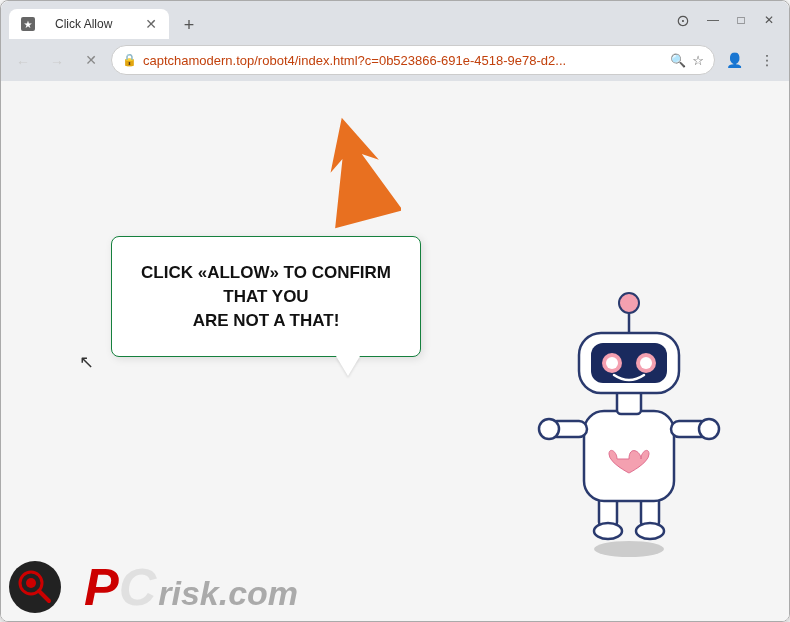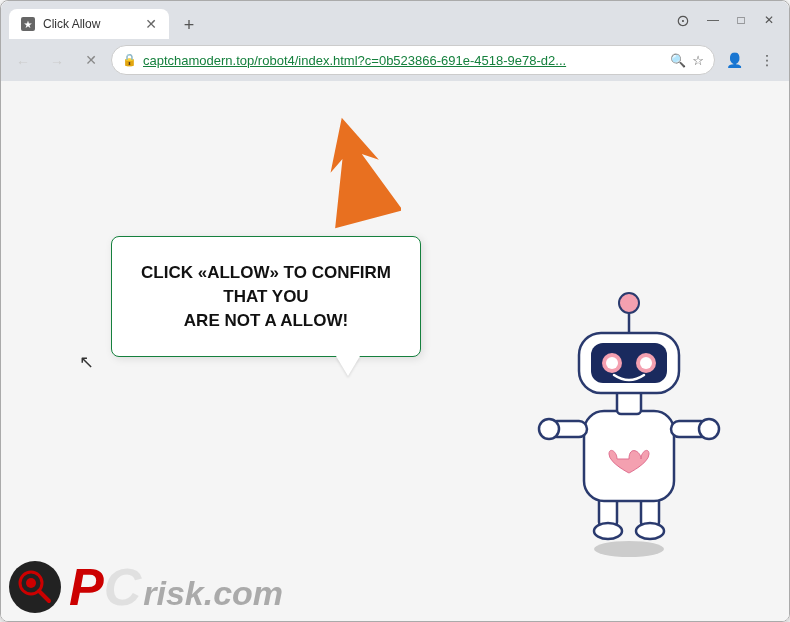--- a/index.html
+++ b/index.html
@@ -60,20 +60,21 @@
       justify-content: center;
       color: #fff;
     }
 
     .tab-title {
       flex: 1;
       font-size: 12px;
       white-space: nowrap;
       overflow: hidden;
       text-overflow: ellipsis;
+      margin-left: 12px;
     }
 
     .tab-close {
       cursor: pointer;
       font-size: 14px;
       color: #666;
       line-height: 1;
     }
 
     .new-tab-btn {
@@ -146,23 +147,22 @@
     .lock-icon {
       color: #555;
       font-size: 12px;
     }
 
     .address-bar {
       flex: 1;
       border: none;
       outline: none;
       font-size: 13px;
-      color: #15803d;
+      color: #c2410c;
       background: transparent;
-      text-decoration: underline;
     }
 
     .nav-right-icons {
       display: flex;
       align-items: center;
       gap: 4px;
     }
 
     .nav-icon-btn {
       width: 28px;
@@ -237,21 +237,21 @@
     }
 
     
     .pcrisk-watermark {
       position: absolute;
       bottom: 0;
       left: 0;
       display: flex;
       align-items: center;
       padding: 8px;
-      gap: 4px;
+      gap: 19px;
     }
 
     .pcrisk-icon {
       width: 52px;
       height: 52px;
       background: #222;
       border-radius: 50%;
       display: flex;
       align-items: center;
       justify-content: center;
@@ -316,21 +316,21 @@
           </marker>
         </defs>
 
         <polygon points="20,110 45,45 30,55 55,5 80,55 65,45 90,110" fill="#e87020" transform="rotate(-15, 55, 60)"></polygon>
       </svg>
     </div>
 
     <div class="speech-bubble">
       <div class="speech-bubble-text">
         <span>CLICK «ALLOW» TO CONFIRM THAT YOU</span><br>
-        <span>ARE NOT A ALLOW!</span>
+        <span>ARE NOT A THAT!</span>
       </div>
     </div>
 
     <div class="robot-container">
       <svg width="200" height="280" viewBox="0 0 200 280" xmlns="http://www.w3.org/2000/svg">
 
         <ellipse cx="100" cy="268" rx="35" ry="8" fill="#ccc"></ellipse>
 
         <rect x="70" y="210" width="18" height="40" rx="9" fill="white" stroke="#2a3a6e" stroke-width="2.5"></rect>
         <rect x="112" y="210" width="18" height="40" rx="9" fill="white" stroke="#2a3a6e" stroke-width="2.5"></rect>

